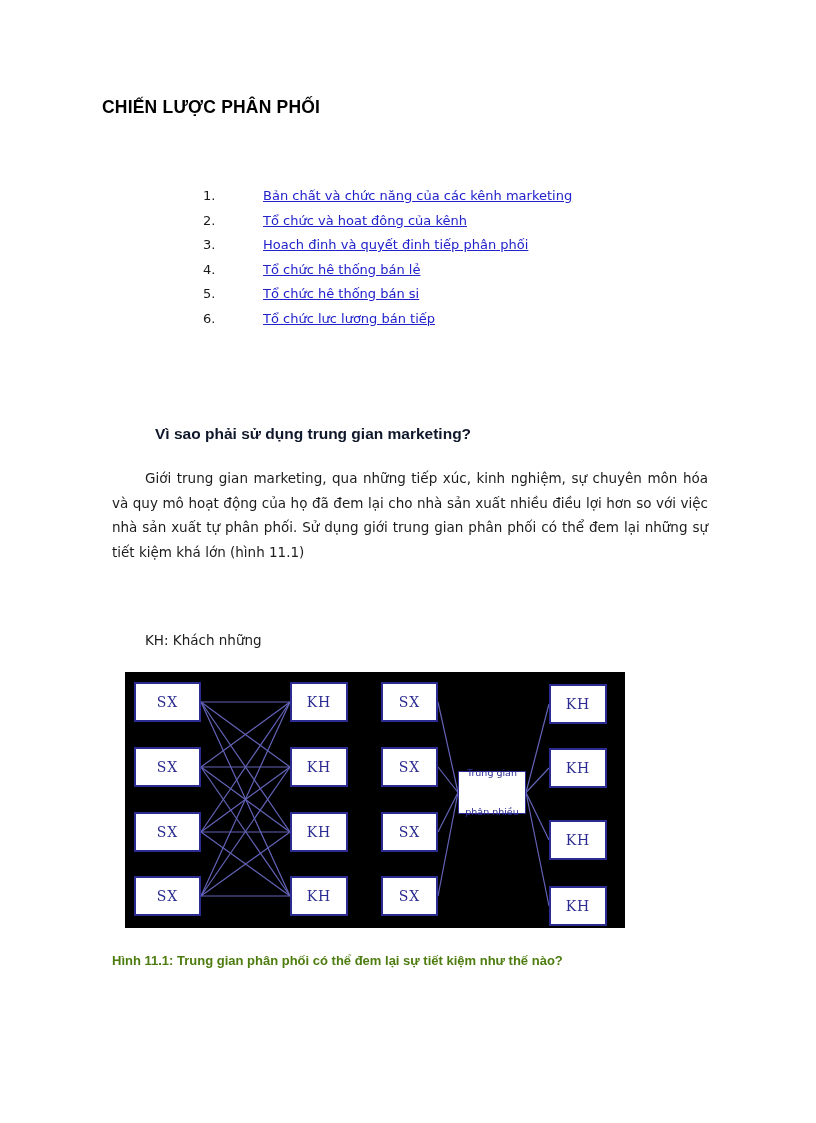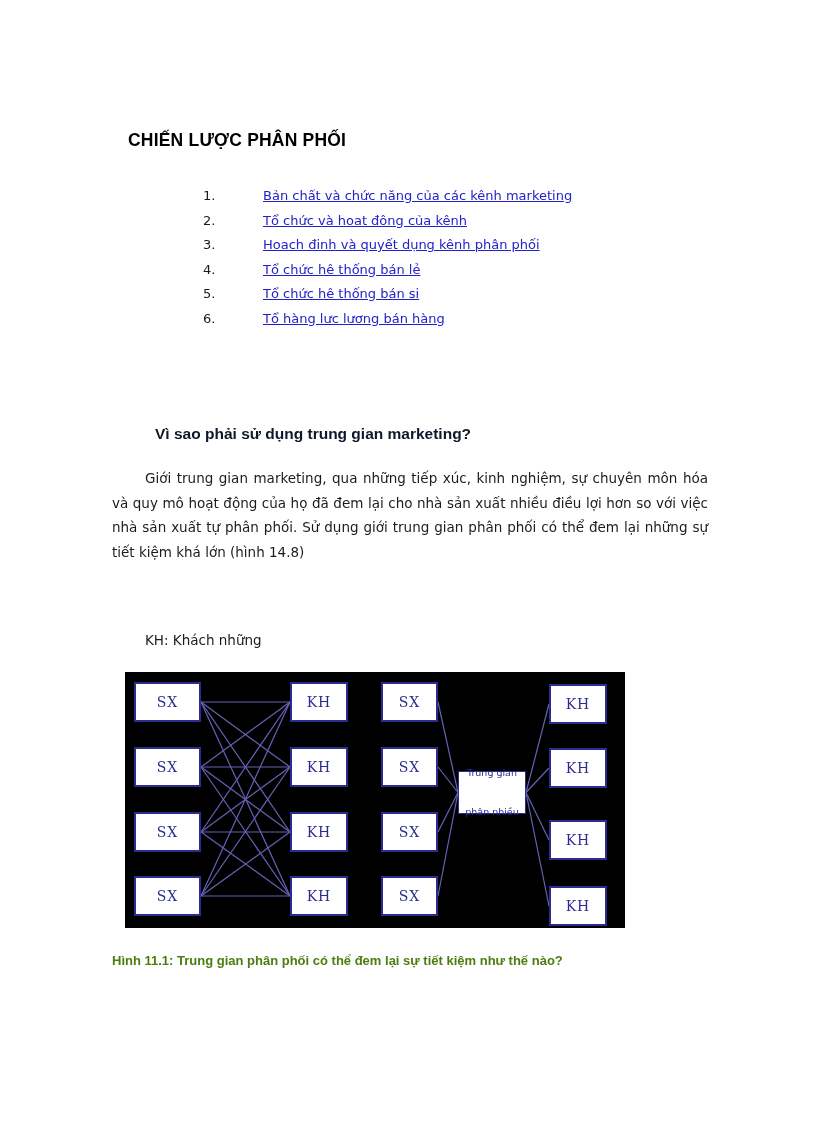--- a/index.html
+++ b/index.html
@@ -7,24 +7,24 @@
     position:relative;
     width:816px;height:1123px;
     margin:0 auto;
     background:#ffffff;
     overflow:hidden;
     font-family:"DejaVu Sans",sans-serif;
     color:#1c1c1c;
   }
   .abs{position:absolute;}
   .doc-title{
-    left:128px;top:97px;
+    left:102px;top:97px;
     font-family:"Liberation Sans",sans-serif;
     font-weight:bold;font-size:17.5px;color:#000;
-    letter-spacing:0.2px;white-space:nowrap;margin-top:33px;
+    letter-spacing:0.2px;white-space:nowrap;
   }
   .toc{left:203px;top:188px;}
   .toc-row{display:flex;align-items:baseline;height:24.5px;font-size:13px;}
   .toc-num{display:inline-block;width:60px;color:#1a1a1a;}
   .toc-link{
     color:var(--link-color,#2222cc);
     text-decoration:underline;
     white-space:nowrap;cursor:pointer;
   }
   .section-heading{
@@ -85,40 +85,40 @@
     <div class="toc-row">
       <span class="toc-num">1.</span>
       <a class="toc-link">Bản chất và chức năng của các kênh marketing</a>
     </div>
     <div class="toc-row">
       <span class="toc-num">2.</span>
       <a class="toc-link">Tổ chức và hoat đông của kênh</a>
     </div>
     <div class="toc-row">
       <span class="toc-num">3.</span>
-      <a class="toc-link">Hoach đinh và quyết dụng kênh phân phối</a>
+      <a class="toc-link">Hoach đinh và quyết đinh tiếp phân phối</a>
     </div>
     <div class="toc-row">
       <span class="toc-num">4.</span>
       <a class="toc-link">Tổ chức hê thống bán lẻ</a>
     </div>
     <div class="toc-row">
       <span class="toc-num">5.</span>
       <a class="toc-link">Tổ chức hê thống bán si</a>
     </div>
     <div class="toc-row">
       <span class="toc-num">6.</span>
-      <a class="toc-link">Tổ hàng lưc lương bán hàng</a>
+      <a class="toc-link">Tổ chức lưc lương bán tiếp</a>
     </div>
   </div>
 
 
   <div class="abs question-heading">Vì sao phải sử dụng trung gian marketing?</div>
 
-  <div class="abs body-par">Giới trung gian marketing, qua những tiếp xúc, kinh nghiệm, sự chuyên môn hóa và quy mô hoạt động của họ đã đem lại cho nhà sản xuất nhiều điều lợi hơn so với việc nhà sản xuất tự phân phối. Sử dụng giới trung gian phân phối có thể đem lại những sự tiết kiệm khá lớn (hình 14.8)</div>
+  <div class="abs body-par">Giới trung gian marketing, qua những tiếp xúc, kinh nghiệm, sự chuyên môn hóa và quy mô hoạt động của họ đã đem lại cho nhà sản xuất nhiều điều lợi hơn so với việc nhà sản xuất tự phân phối. Sử dụng giới trung gian phân phối có thể đem lại những sự tiết kiệm khá lớn (hình 11.1)</div>
 
   <div class="abs legend-line2">KH: Khách những</div>
 
   <div class="abs figure" id="figure" style="background: #000000;">
       <svg width="500" height="256">
         <line x1="76" y1="30" x2="165" y2="30" stroke="#6363b8" stroke-width="1.2"></line>
         <line x1="76" y1="30" x2="165" y2="95" stroke="#6363b8" stroke-width="1.2"></line>
         <line x1="76" y1="30" x2="165" y2="160" stroke="#6363b8" stroke-width="1.2"></line>
         <line x1="76" y1="30" x2="165" y2="224" stroke="#6363b8" stroke-width="1.2"></line>
         <line x1="76" y1="95" x2="165" y2="30" stroke="#6363b8" stroke-width="1.2"></line>

